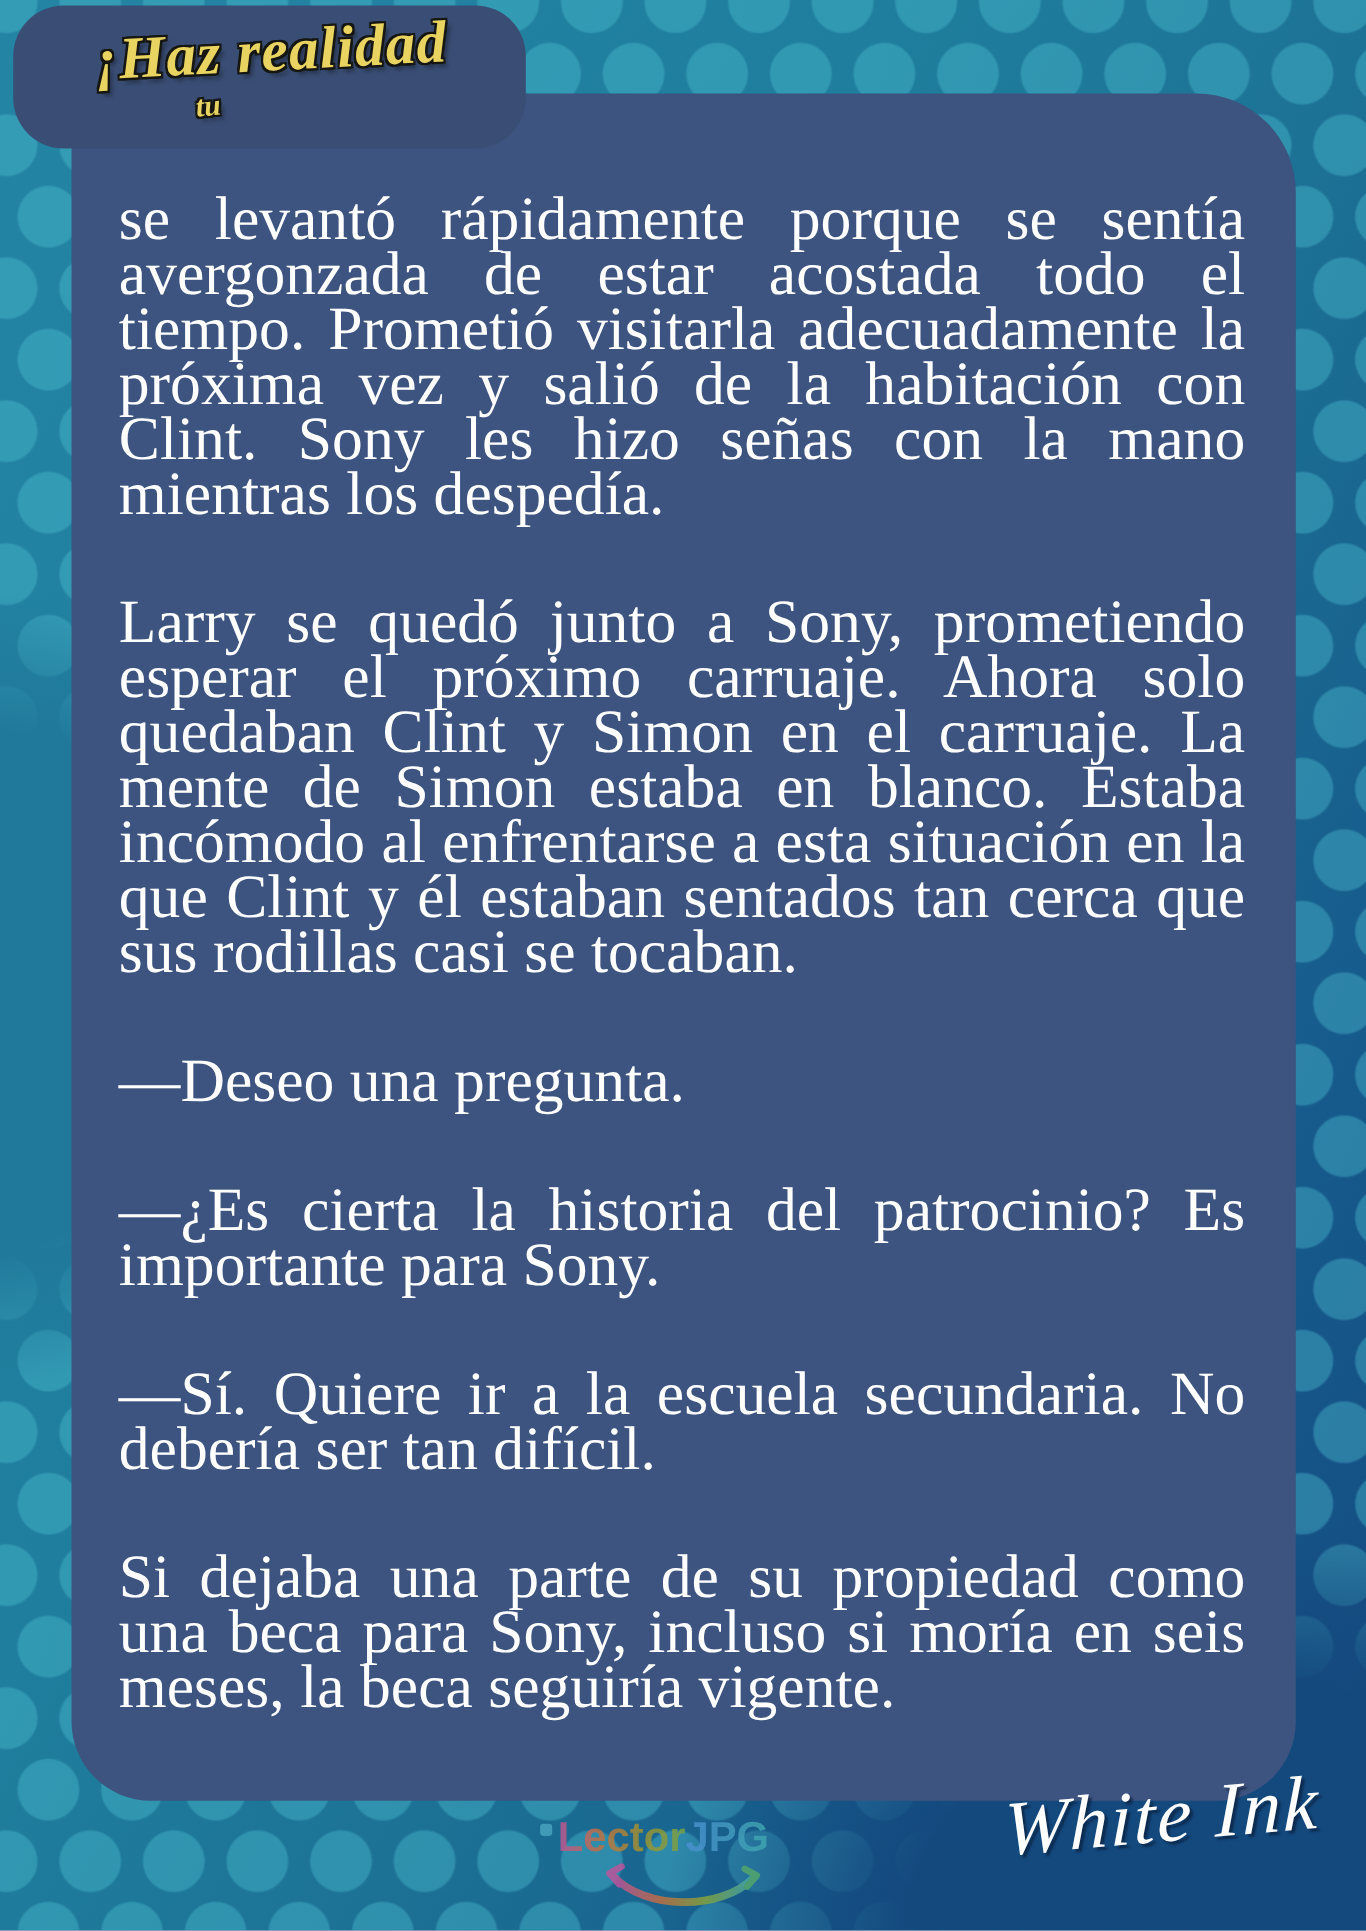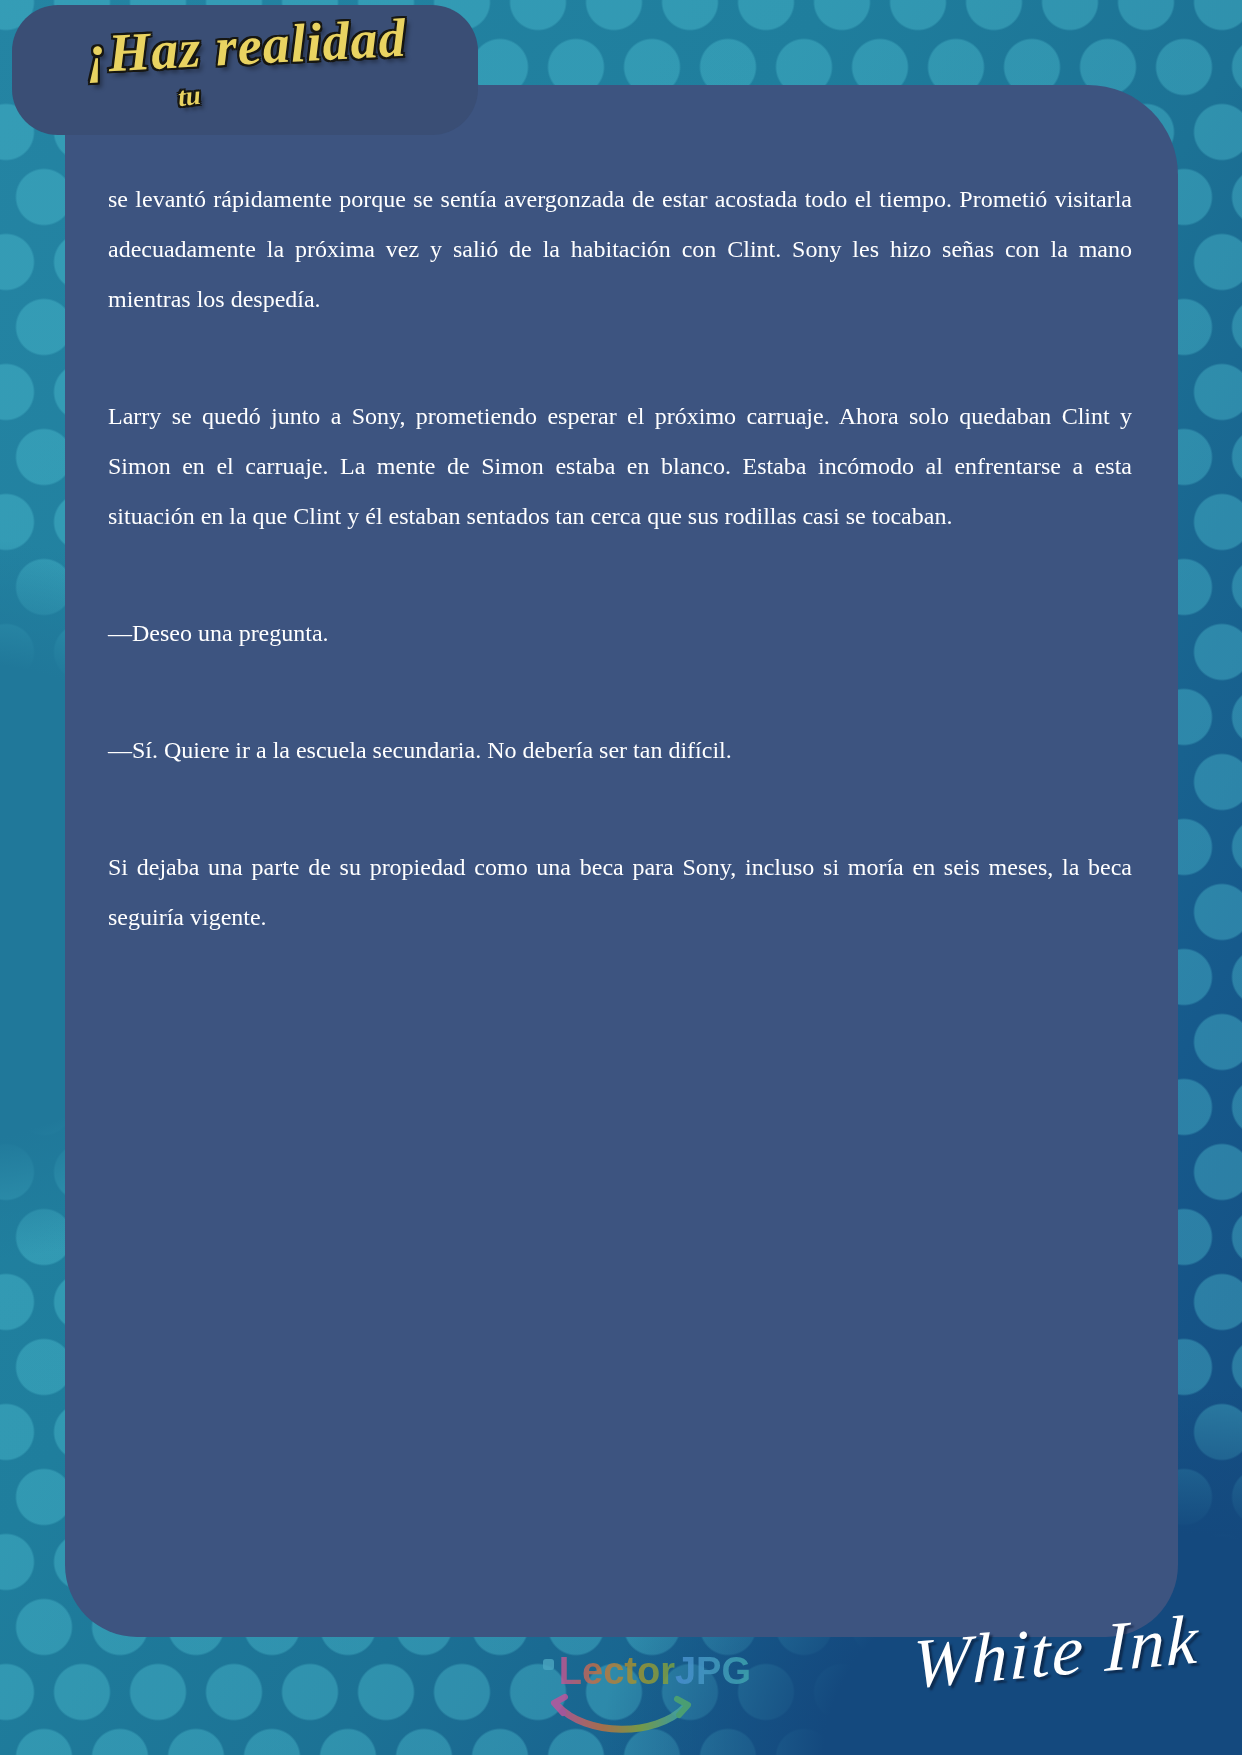--- a/index.html
+++ b/index.html
@@ -15,35 +15,35 @@
     background-size:76px 130px,76px 130px;
     background-position:6px 2px,44px 67px;}
   
   .bg-patches{position:absolute;inset:0;
     background:
       radial-gradient(ellipse 430px 430px at -30px 900px,#20789a 0%,#20789a 55%,rgba(32,120,154,0) 84%),
       radial-gradient(ellipse 700px 460px at 1160px 1755px,#14497e 0%,#14497e 48%,rgba(20,73,126,0) 80%);}
   .panel{position:absolute;left:65px;top:85px;width:1113px;height:1552px;
     background:#3d5480;border-radius:40px 90px 72px 72px;box-sizing:border-box;
     padding:89px 46px 0 43px;}
-  .content{color:#ffffff;font-size:24px;line-height:50px;text-align:justify;}
+  .content{color:#ffffff;font-size:56px;line-height:50px;text-align:justify;}
   .content p{margin:0 0 67px 0;}
   .content p:last-child{margin-bottom:4px;}
   .bubble{position:absolute;left:12px;top:5px;width:466px;height:130px;
     background:#3a4e75;border-radius:46px;}
   .logo-line1,.logo-tu,.logo-deseo{position:absolute;color:#e9d361;font-style:italic;font-weight:bold;
     text-shadow:2px 0 0 #171712,-2px 0 0 #171712,0 2px 0 #171712,0 -2px 0 #171712,
       2px 2px 0 #171712,-2px 2px 0 #171712,2px -2px 0 #171712,-2px -2px 0 #171712,
       4px 5px 4px rgba(0,0,0,0.35);}
   .logo-line1{left:74px;top:10px;font-size:54px;transform:rotate(-3deg);letter-spacing:1px;white-space:nowrap;}
   .logo-tu{left:166px;top:76px;font-size:27px;transform:rotate(-6deg);}
   .logo-deseo{left:212px;top:62px;font-size:46px;letter-spacing:2px;display:inline-block;white-space:nowrap;}
   .logo-deseo::first-letter{font-size:135%;}
   .watermark{position:absolute;left:50%;top:1650px;transform:translateX(-50%);
-    text-align:right;opacity:0.82;width:260px;}
+    text-align:left;opacity:0.82;width:260px;}
   .wm-line{font-family:"Liberation Sans","DejaVu Sans",sans-serif;font-weight:bold;
     font-size:38px;letter-spacing:0;white-space:nowrap;}
   .wm-bullet{display:inline-block;width:11px;height:11px;border-radius:3px;background:#4aa5c0;
     margin-right:5px;vertical-align:14px;}
   .wm-part1{background:linear-gradient(90deg,#c0549c,#c4703f,#a3952e,#79a344);
     -webkit-background-clip:text;background-clip:text;color:transparent;}
   .wm-part2{background:linear-gradient(90deg,#4b8fd4,#3fa8ae);
     -webkit-background-clip:text;background-clip:text;color:transparent;}
   .wm-smile{display:block;margin:0 auto;}
   .signature{position:absolute;left:912px;top:1612px;color:#ffffff;
@@ -57,20 +57,21 @@
 <div class="page">
 
   <div class="bg-dots"></div>
   <div class="bg-patches"></div>
 
   <div class="panel">
     <div class="content">
       <p>se levantó rápidamente porque se sentía avergonzada de estar acostada todo el tiempo. Prometió visitarla adecuadamente la próxima vez y salió de la habitación con Clint. Sony les hizo señas con la mano mientras los despedía.</p>
       <p>Larry se quedó junto a Sony, prometiendo esperar el próximo carruaje. Ahora solo quedaban Clint y Simon en el carruaje. La mente de Simon estaba en blanco. Estaba incómodo al enfrentarse a esta situación en la que Clint y él estaban sentados tan cerca que sus rodillas casi se tocaban.</p>
       <p>—Deseo una pregunta.</p>
+      <p>—¿Es cierta la historia del patrocinio? Es importante para Sony.</p>
       <p>—Sí. Quiere ir a la escuela secundaria. No debería ser tan difícil.</p>
       <p>Si dejaba una parte de su propiedad como una beca para Sony, incluso si moría en seis meses, la beca seguiría vigente.</p>
     </div>
   </div>
 
   <div class="bubble">
     <span class="logo-line1">¡Haz realidad</span>
     <span class="logo-tu">tu</span>
   </div>
 

